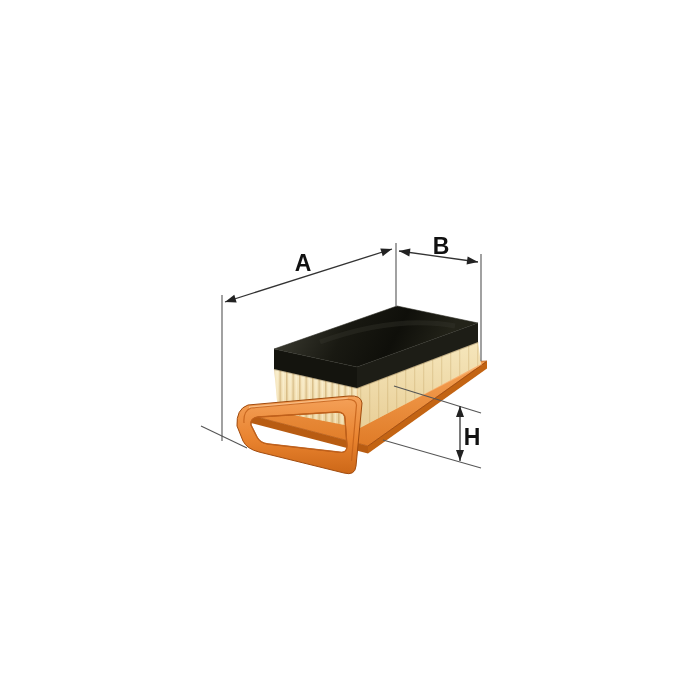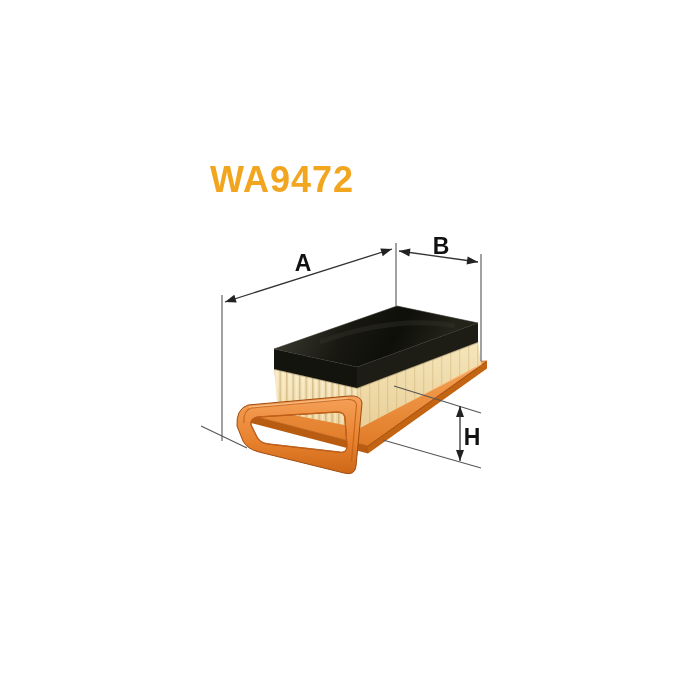--- a/index.html
+++ b/index.html
@@ -25,21 +25,20 @@
     font-size:23px;
     font-weight:bold;
     fill:#111111;
   }
 </style>
 </head>
 <body>
 
 <div class="stage">
 
-  <div class="product-code">WA9472</div>
 
   <svg class="diagram-svg" width="700" height="700" viewBox="0 0 700 700">
 
     <defs>
       <marker id="arrow" markerUnits="userSpaceOnUse" markerWidth="13" markerHeight="10" refX="11.5" refY="5" orient="auto-start-reverse">
         <path d="M0.5,1 L11.5,5 L0.5,9 Z" fill="#222222"></path>
       </marker>
 
       <linearGradient id="gradFoam" gradientUnits="userSpaceOnUse" x1="290" y1="300" x2="430" y2="372">
         <stop offset="0" stop-color="#3C3C32"></stop>

